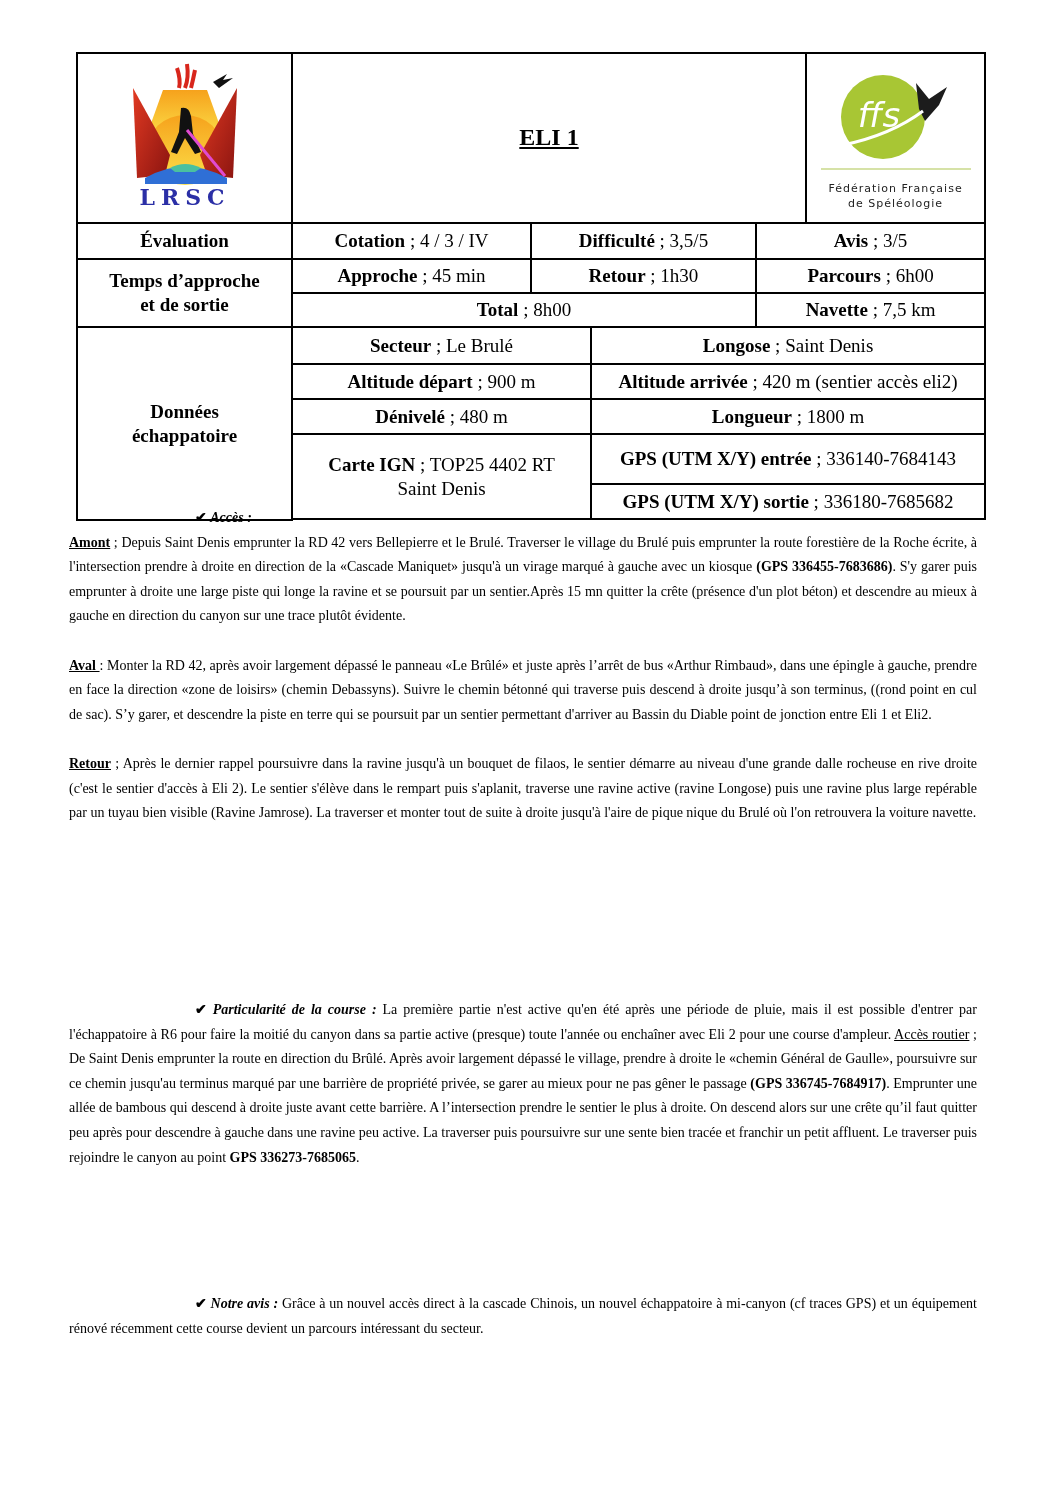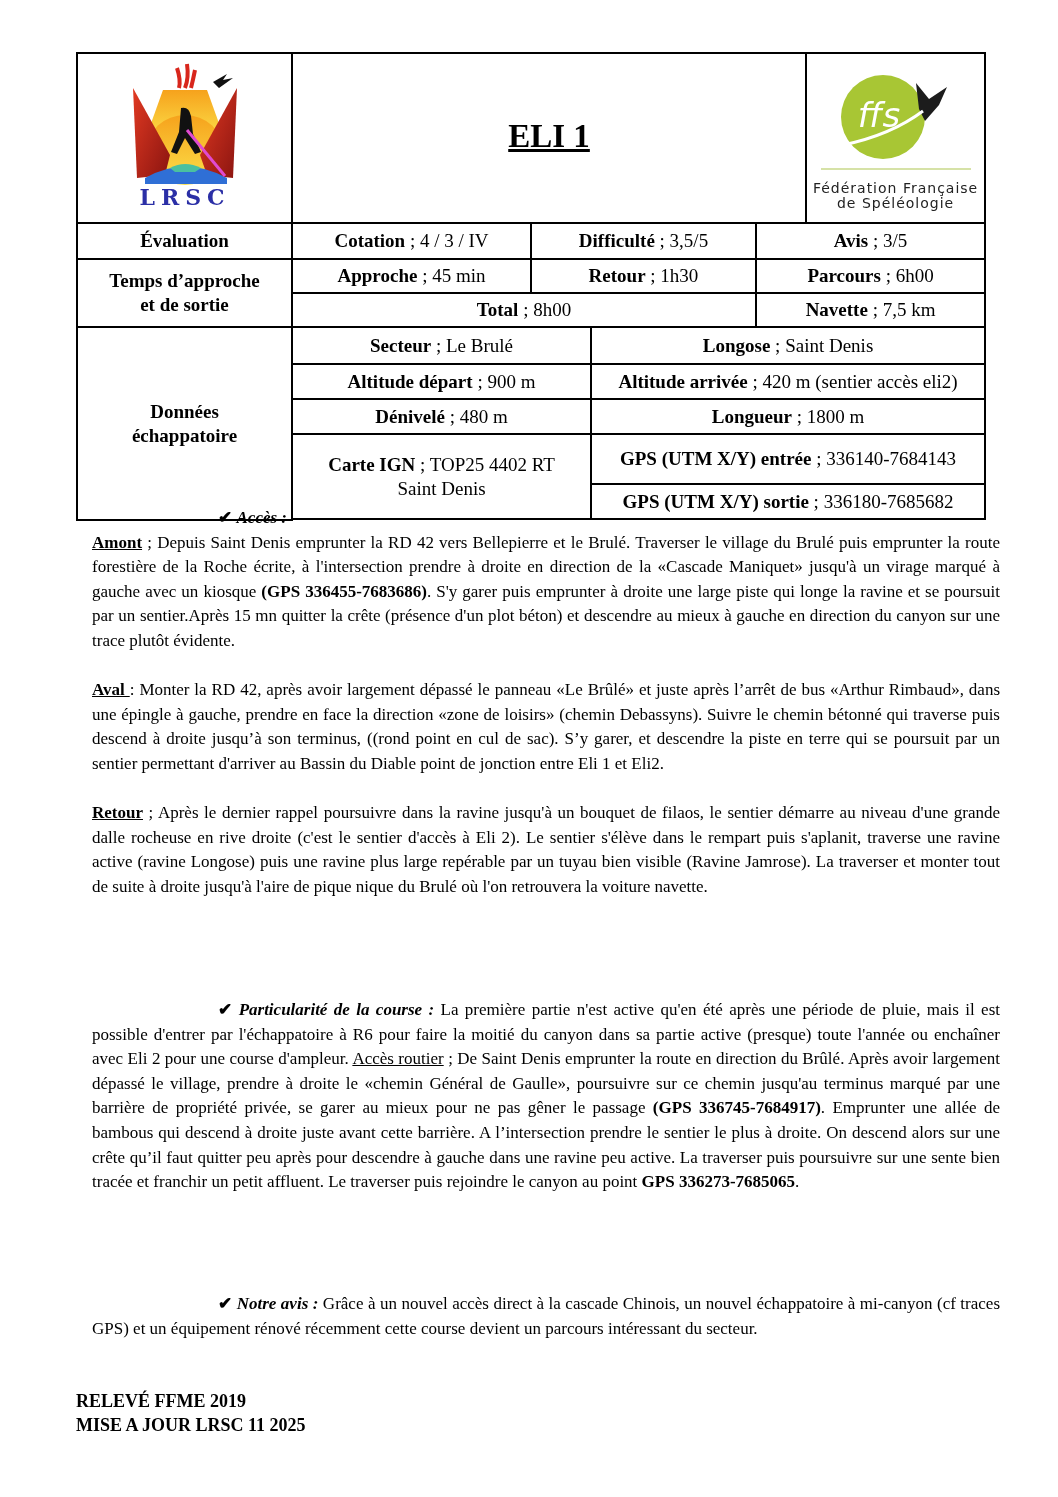--- a/index.html
+++ b/index.html
@@ -1,24 +1,24 @@
 <!DOCTYPE html>
 <html><head>
 <meta charset="utf-8">
 <style>
   html, body { margin: 0; padding: 0; background: #ffffff; }
   body { width: 1058px; height: 1497px; position: relative; font-family: "Liberation Serif", "DejaVu Serif", serif; color: #000; }
   .sheet { position: absolute; left: 0; top: 0; width: 1058px; height: 1497px; }
   table.fiche { position: absolute; left: 76px; top: 52px; width: 908px; border-collapse: collapse; table-layout: fixed; font-size: 19px; }
   table.fiche td { border: 2px solid #000; text-align: center; vertical-align: middle; padding: 0 4px; line-height: 24px; }
   .b { font-weight: bold; margin-top: 8px; }
-  .title { font-size: 33px; font-weight: bold; text-decoration: underline; }
+  .title { font-size: 24px; font-weight: bold; text-decoration: underline; }
   .logo-cell { padding: 0 !important; }
-  .ffs-text { font-family: "DejaVu Sans", sans-serif; font-size: 14px; letter-spacing: 1px; color: #222; line-height: 15px; }
-  .body-text { position: absolute; left: 92px; width: 908px; font-size: 17px; line-height: 24.6px; text-align: justify; }
+  .ffs-text { font-family: "DejaVu Sans", sans-serif; font-size: 11px; letter-spacing: 1px; color: #222; line-height: 15px; }
+  .body-text { position: absolute; left: 69px; width: 908px; font-size: 14px; line-height: 24.6px; text-align: justify; }
   .body-text p { margin: 0; }
   .u { text-decoration: underline; font-weight: bold; }
   .sec-head { font-weight: bold; font-style: italic; }
   .indent { padding-left: 126px; }
   .check { font-style: normal; font-weight: bold; }
   .footer { position: absolute; left: 76px; top: 1389px; font-size: 18px; font-weight: bold; line-height: 24px; }
 </style>
 </head>
 <body>
 
@@ -142,18 +142,14 @@
   </div>
 
   <div class="body-text" style="top:998px">
     <p><span style="display:inline-block;width:126px"></span><span class="check">✔</span> <span class="sec-head">Particularité de la course :</span><span> La première partie n'est active qu'en été après une période de pluie, mais il est possible d'entrer par l'échappatoire à R6 pour faire la moitié du canyon dans sa partie active (presque) toute l'année ou enchaîner avec Eli 2 pour une course d'ampleur. </span><span style="text-decoration:underline">Accès routier</span><span> ; De Saint Denis emprunter la route en direction du Brûlé. Après avoir largement dépassé le village, prendre à droite le «chemin Général de Gaulle», poursuivre sur ce chemin jusqu'au terminus marqué par une barrière de propriété privée, se garer au mieux pour ne pas gêner le passage </span><span class="b">(GPS 336745-7684917)</span><span>. Emprunter une allée de bambous qui descend à droite juste avant cette barrière. A l’intersection prendre le sentier le plus à droite. On descend alors sur une crête qu’il faut quitter peu après pour descendre à gauche dans une ravine peu active. La traverser puis poursuivre sur une sente bien tracée et franchir un petit affluent. Le traverser puis rejoindre le canyon au point </span><span class="b">GPS 336273-7685065</span><span>.</span></p>
   </div>
 
   <div class="body-text" style="top:1292px">
     <p><span style="display:inline-block;width:126px"></span><span class="check">✔</span> <span class="sec-head">Notre avis :</span><span> Grâce à un nouvel accès direct à la cascade Chinois, un nouvel échappatoire à mi-canyon (cf traces GPS) et un équipement rénové récemment cette course devient un parcours intéressant du secteur.</span></p>
   </div>
 
-  <div class="footer">
-    <div>RELEVÉ FFME 2019</div>
-    <div>MISE A JOUR LRSC 11 2025</div>
-  </div>
 
 </div>
 
 </body></html>

